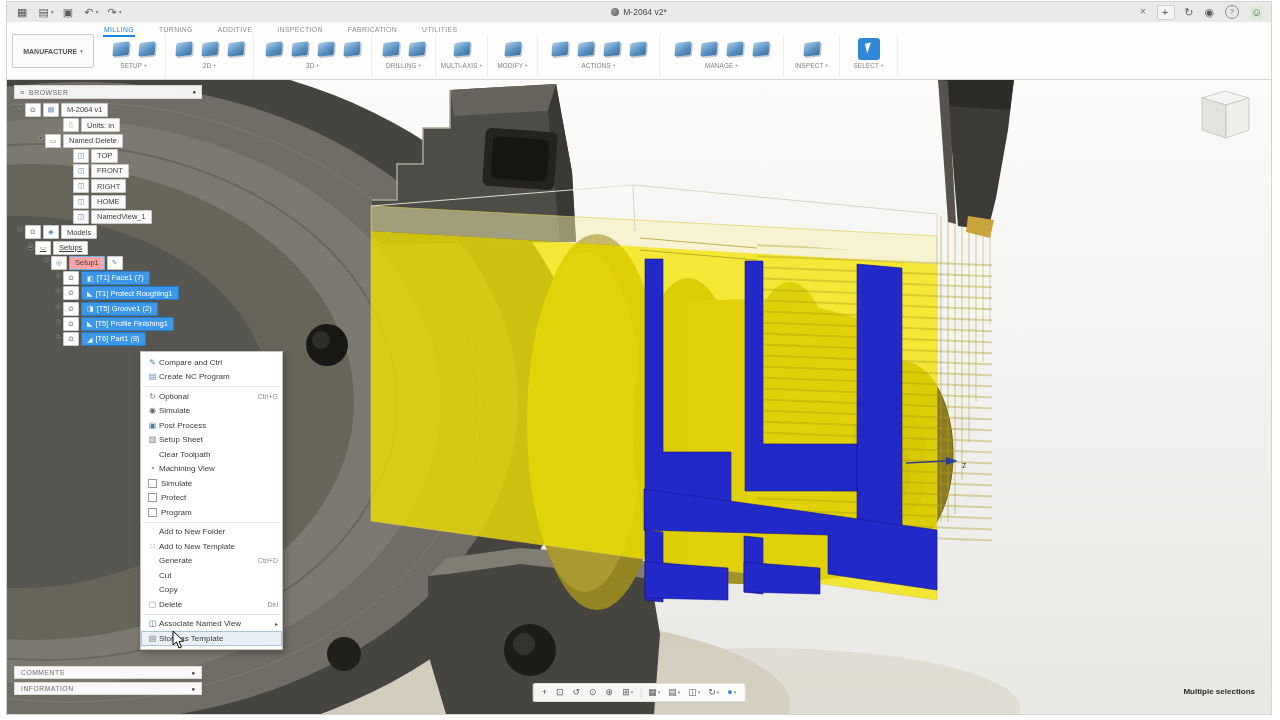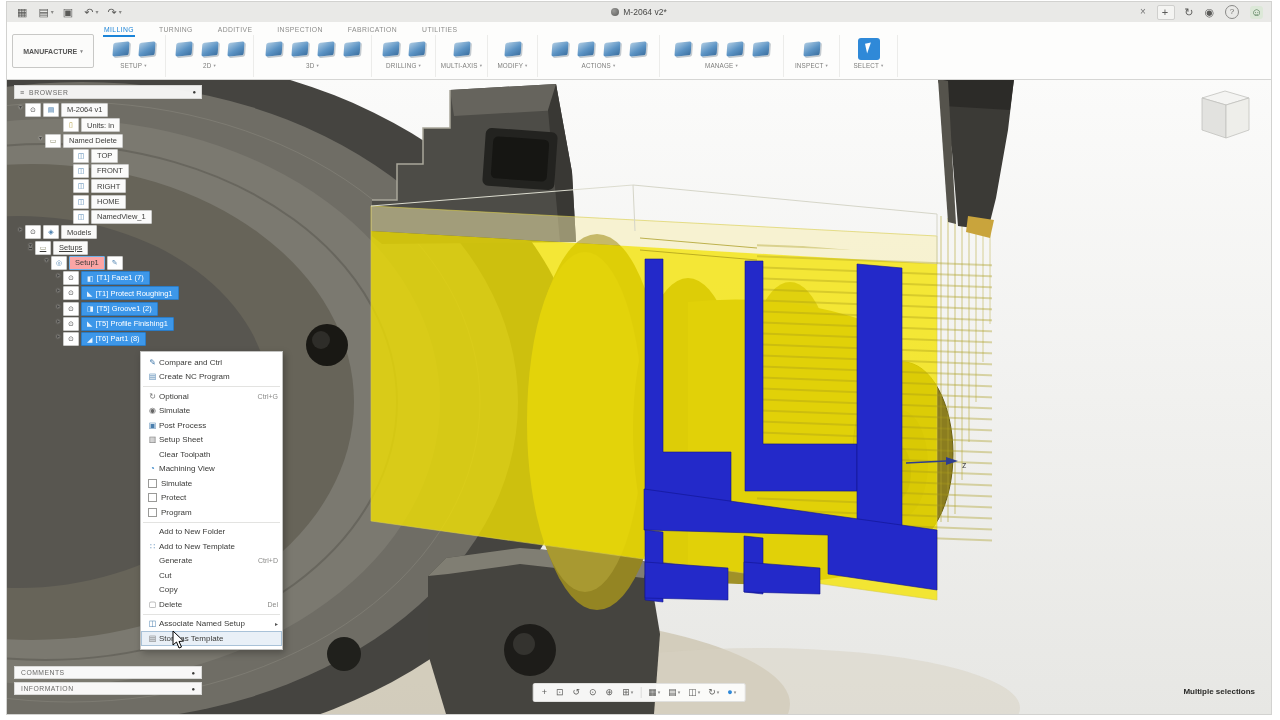--- a/index.html
+++ b/index.html
@@ -787,21 +787,21 @@
     
     
     
     
     
   </div>
 
   <div class="mrow" data-name="context-menu-item" data-sub="1">
     <span class="mico" data-name="menu-item-icon" data-ico="named-view-icon"></span>
 
-    <span class="mlabel" data-name="menu-item-label">Associate Named Setup</span>
+    <span class="mlabel" data-name="menu-item-label">Associate Named View</span>
     <span class="mshort" data-name="menu-item-shortcut"></span>
     <span class="msub" data-name="submenu-arrow-icon">▸</span>
   </div>
 
   <div class="mrow" data-name="context-menu-item" data-hl="1">
     <span class="mico" data-name="menu-item-icon" data-ico="template-icon"></span>
 
     <span class="mlabel" data-name="menu-item-label">Store as Template</span>
     <span class="mshort" data-name="menu-item-shortcut"></span>
 

